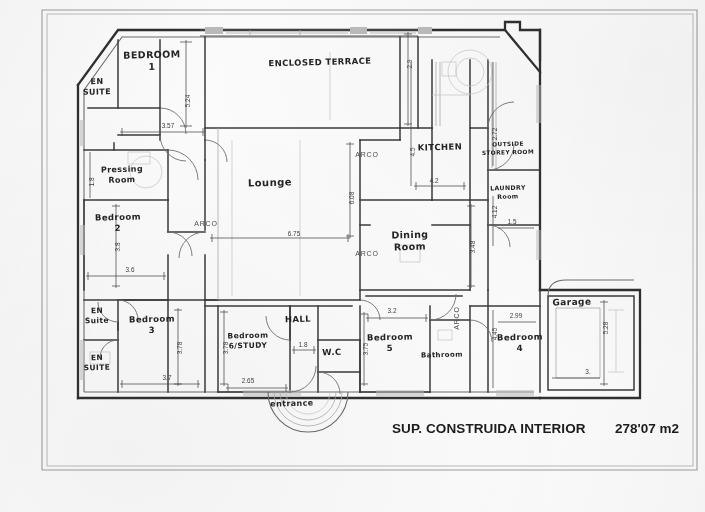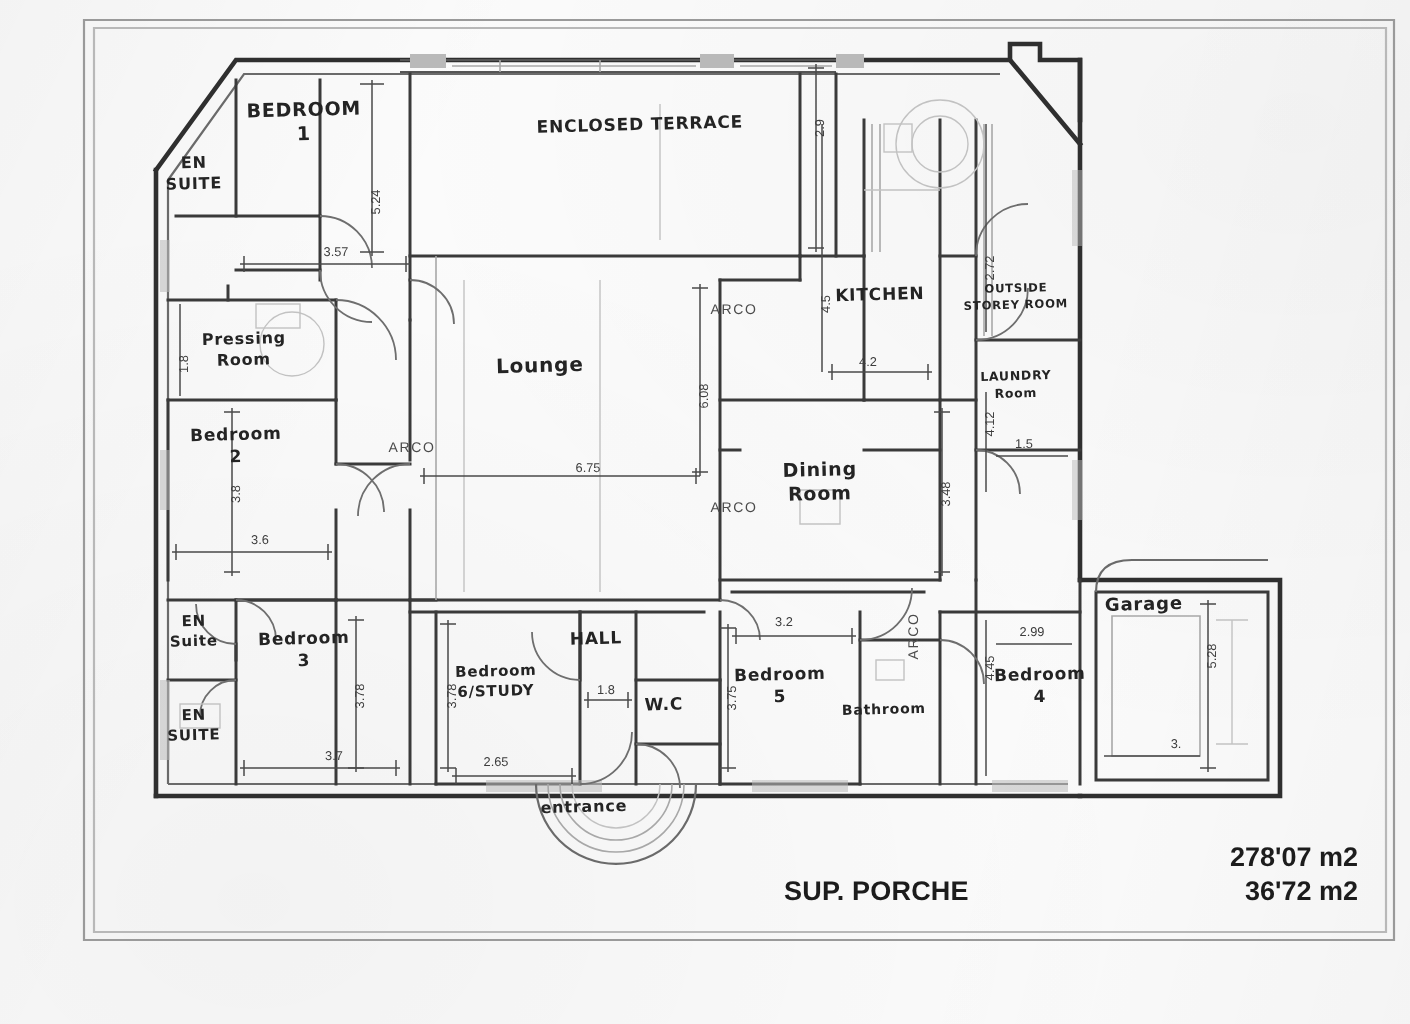--- a/index.html
+++ b/index.html
@@ -378,20 +378,17 @@
         <text x="392" y="313" class="dimtxt" text-anchor="middle">3.2</text>
         <text x="497" y="334" class="dimtxt" text-anchor="middle" transform="rotate(-90 497 334)">4.45</text>
         <text x="516" y="318" class="dimtxt" text-anchor="middle">2.99</text>
         <text x="608" y="328" class="dimtxt" text-anchor="middle" transform="rotate(-90 608 328)">5.28</text>
         <text x="588" y="374" class="dimtxt" text-anchor="middle">3.</text>
       </g>
   </svg>
 
   <div class="titleblock">
     <div class="tb-row tb-r1">
+      <span class="tb-label tb-l1">SUP. CONSTRUIDA INTERIOR</span>
       <span class="tb-val">278'07 m2</span>
-    </div>
-    <div class="tb-row">
-      <span class="tb-label tb-l2">SUP. PORCHE</span>
-      <span class="tb-val">36'72 m2</span>
     </div>
   </div>
 </div>
 
 </body></html>

